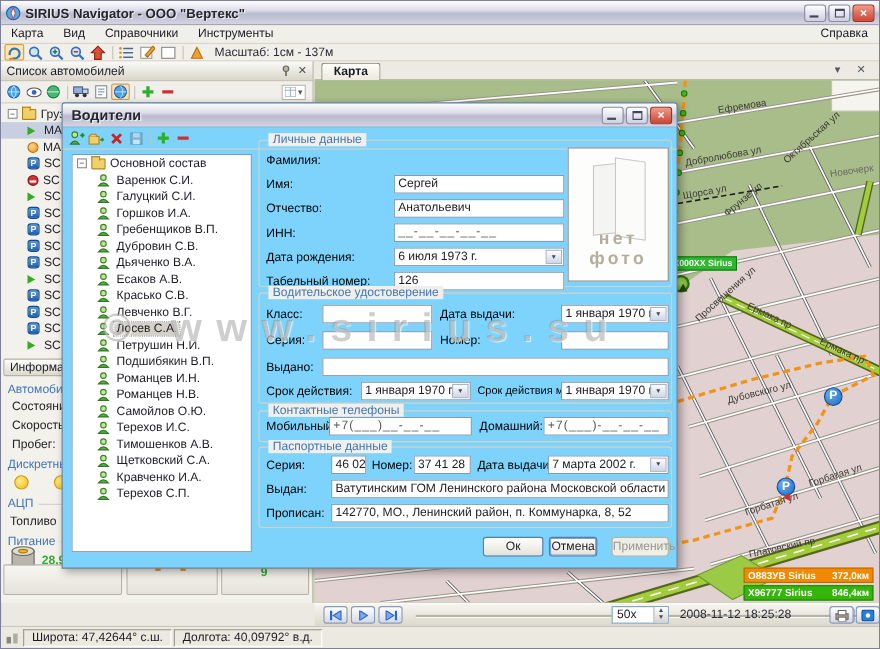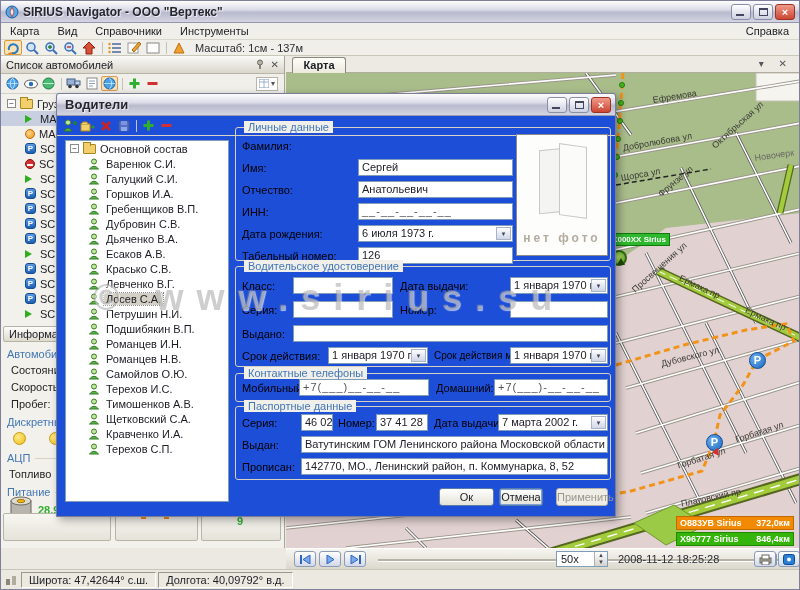--- a/index.html
+++ b/index.html
@@ -123,21 +123,21 @@
     background:linear-gradient(#fdfdfd,#d6d3ce);}
   .ptime{position:absolute;left:332px;top:4px;color:#2c2c34;}
 
   
   .statusbar{position:absolute;left:0;top:568px;right:0;height:21px;background:#ece9e0;
     border-top:1px solid #c8c5ba;display:flex;align-items:center;padding:0 4px;}
   .scell{height:16px;border:1px solid;border-color:#9a978c #ffffff #ffffff #9a978c;
     display:flex;align-items:center;padding:0 7px;margin-right:2px;white-space:nowrap;}
 
   
-  .dialog{position:absolute;left:55px;top:92px;width:560px;height:424px;background:#1d4ed8;
+  .dialog{position:absolute;left:55px;top:92px;width:560px;height:424px;background:#7dd3fc;
     border:1px solid #7a7d94;border-radius:3px 3px 0 0;box-shadow:3px 3px 8px rgba(0,0,0,.35);z-index:30;}
   .dlg-title{position:absolute;left:0;top:0;right:0;height:22px;border-radius:2px 2px 0 0;
     background:linear-gradient(180deg,#fdfdfe 0%,#dcdde8 40%,#b9bbce 55%,#d3d5e2 100%);
     border-bottom:1px solid #9a9cb2;display:flex;align-items:center;padding:0 4px;}
   .dlg-title .ttext{font-weight:bold;font-size:13px;color:#26262e;margin-left:4px;flex:1;
     text-shadow:1px 1px 0 rgba(255,255,255,.7);}
   .dlg-tools{position:absolute;left:0;top:22px;right:0;height:20px;border-bottom:1px solid #d6d3c8;
     display:flex;align-items:center;padding-left:4px;}
   .dlg-tools .ticon{width:17px;}
   .dtree{position:absolute;left:8px;top:46px;width:164px;height:362px;background:#fff;
@@ -155,21 +155,21 @@
     line-height:15px;padding:0 3px;overflow:hidden;white-space:nowrap;}
   .tb .dd{position:absolute;right:1px;top:1px;bottom:1px;width:15px;border:1px solid #aab4c8;
     background:linear-gradient(#fdfdfd,#cfd6e6);text-align:center;font-size:6px;line-height:13px;color:#44465e;}
   .tb.mask{color:#555;letter-spacing:1px;}
   .photo{position:absolute;background:#fdfdfb;border:1px solid #8a8a8a;}
   .photo .fold1{position:absolute;left:22px;top:14px;width:26px;height:64px;background:#f4f4f2;
     border:1px solid #c8c8c4;transform:skewY(-6deg);}
   .photo .fold2{position:absolute;left:42px;top:10px;width:28px;height:72px;background:#fbfbfa;
     border:1px solid #c8c8c4;transform:skewY(8deg);}
   .photo .ph-label{position:absolute;left:0;right:0;bottom:10px;text-align:center;color:#b4ac9e;
-    font-weight:bold;font-size:12px;letter-spacing:3px;}
+    font-weight:bold;font-size:16px;letter-spacing:3px;}
   .btn{position:absolute;width:55px;height:18px;border:1px solid #5a7aa8;border-radius:3px;
     background:linear-gradient(#ffffff,#e4e2d8);text-align:center;line-height:16px;color:#1c1c24;}
   .btn.focus{box-shadow:0 0 0 1px #7aa0d8 inset;}
   .btn.disabled{color:#9a978c;border-color:#b5b2a6;background:#eeede6;}
 
   .watermark{position:absolute;left:92px;top:276px;z-index:60;pointer-events:none;
     font-size:36px;font-weight:bold;letter-spacing:13px;color:rgba(125,125,125,.38);
     text-shadow:1px 1px 1px rgba(255,255,255,.65);white-space:nowrap;}
 </style>
 </head>

